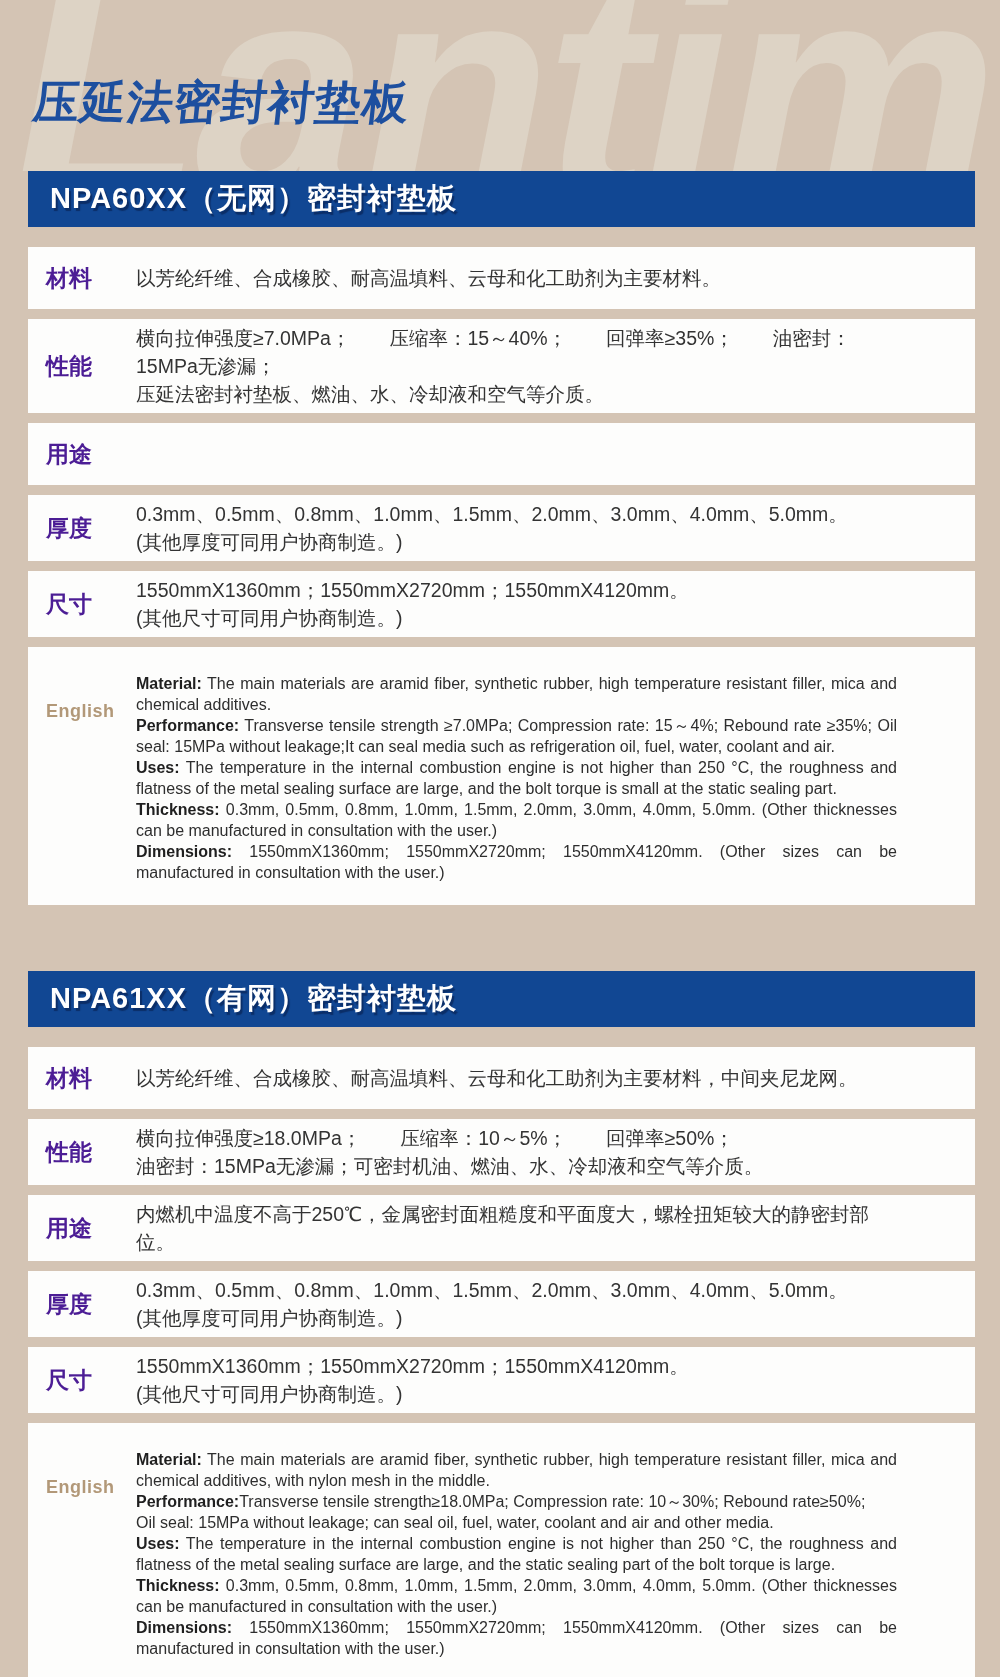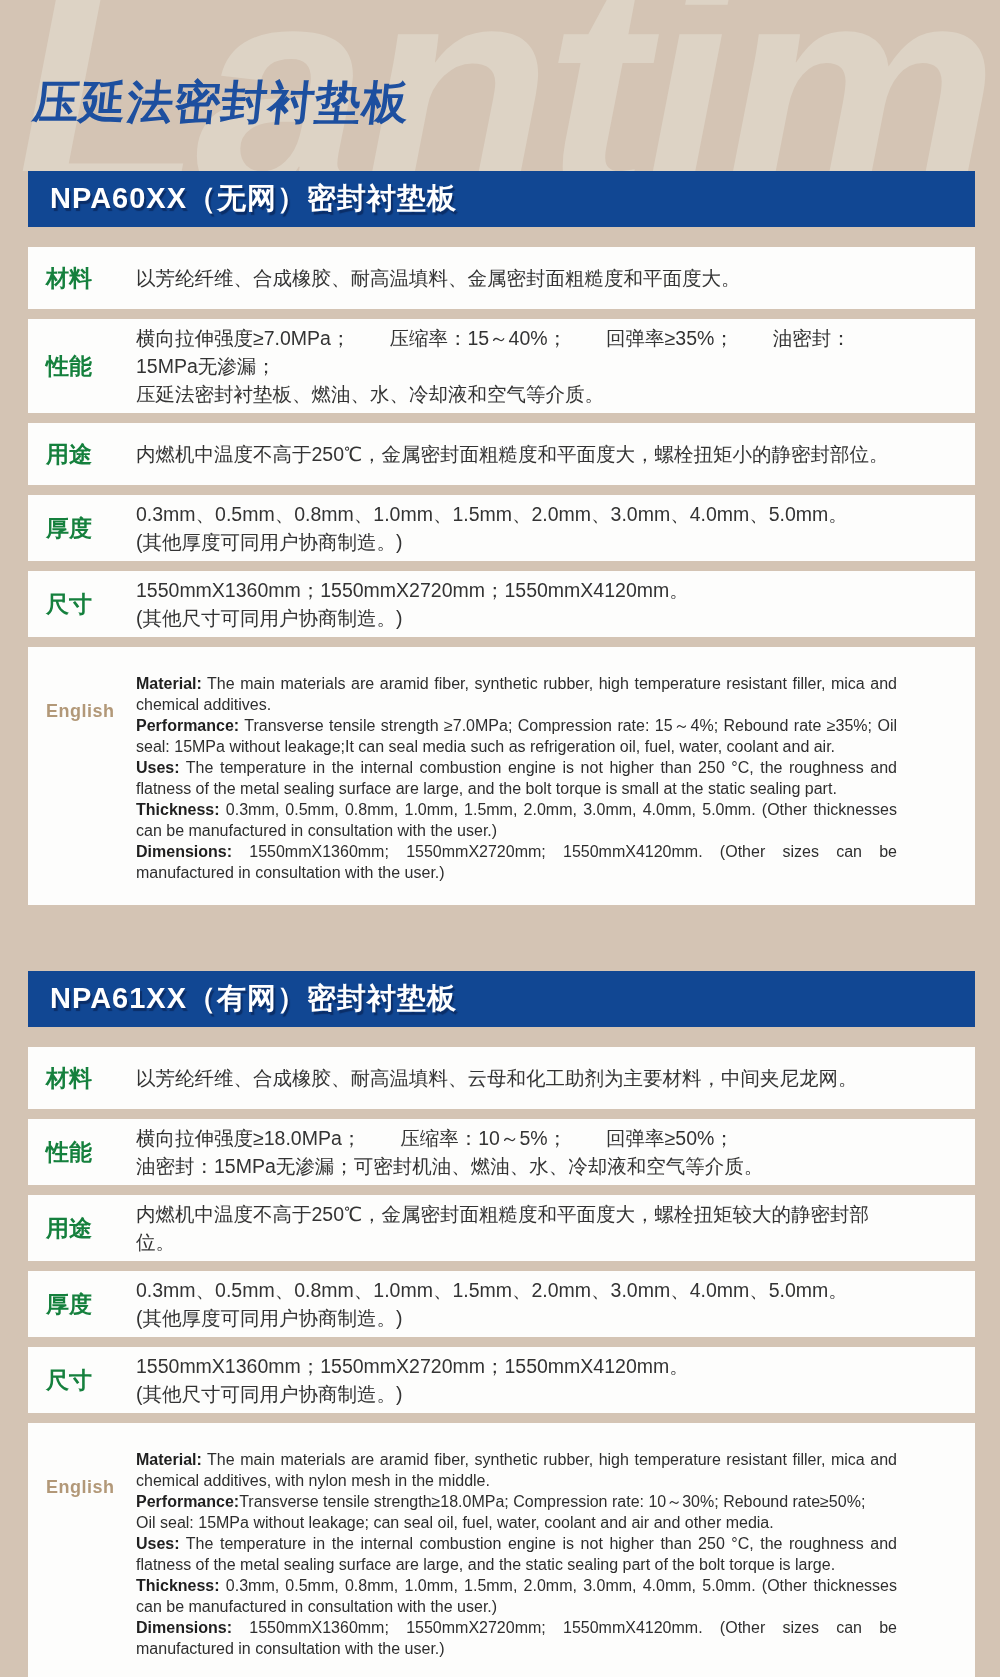--- a/index.html
+++ b/index.html
@@ -63,21 +63,21 @@
     align-items: center;
     padding: 5px 78px 5px 18px;
     min-height: 62px;
     box-sizing: border-box;
   }
   .row-label {
     flex: none;
     width: 90px;
     font-size: 23px;
     font-weight: bold;
-    color: #15803d;
+    color: #4c1d95;
   }
   .row-content {
     font-size: 19.5px;
     color: #333333;
     line-height: 28px;
   }
   
   .row.en {
     align-items: flex-start;
     padding: 26px 78px 22px 18px;
@@ -108,37 +108,34 @@
   <div class="watermark">Lantime</div>
   <div class="page-title">压延法密封衬垫板</div>
 </div>
 
 <div>
   <div class="section-header">NPA60XX（无网）密封衬垫板</div>
 
   <div class="row">
     <div class="row-label">材料</div>
     <div class="row-content">
-      <div>以芳纶纤维、合成橡胶、耐高温填料、金属密封面粗糙度和平面度大。</div>
+      <div>以芳纶纤维、合成橡胶、耐高温填料、云母和化工助剂为主要材料。</div>
     </div>
   </div>
 
   <div class="row">
     <div class="row-label">性能</div>
     <div class="row-content">
       <div>横向拉伸强度≥7.0MPa；　　压缩率：15～40%；　　回弹率≥35%；　　油密封：15MPa无渗漏；</div>
       <div>压延法密封衬垫板、燃油、水、冷却液和空气等介质。</div>
     </div>
   </div>
 
   <div class="row">
     <div class="row-label">用途</div>
-    <div class="row-content">
-      <div>内燃机中温度不高于250℃，金属密封面粗糙度和平面度大，螺栓扭矩小的静密封部位。</div>
-    </div>
   </div>
 
   <div class="row">
     <div class="row-label">厚度</div>
     <div class="row-content">
       <div>0.3mm、0.5mm、0.8mm、1.0mm、1.5mm、2.0mm、3.0mm、4.0mm、5.0mm。</div>
       <div>(其他厚度可同用户协商制造。)</div>
     </div>
   </div>
 

